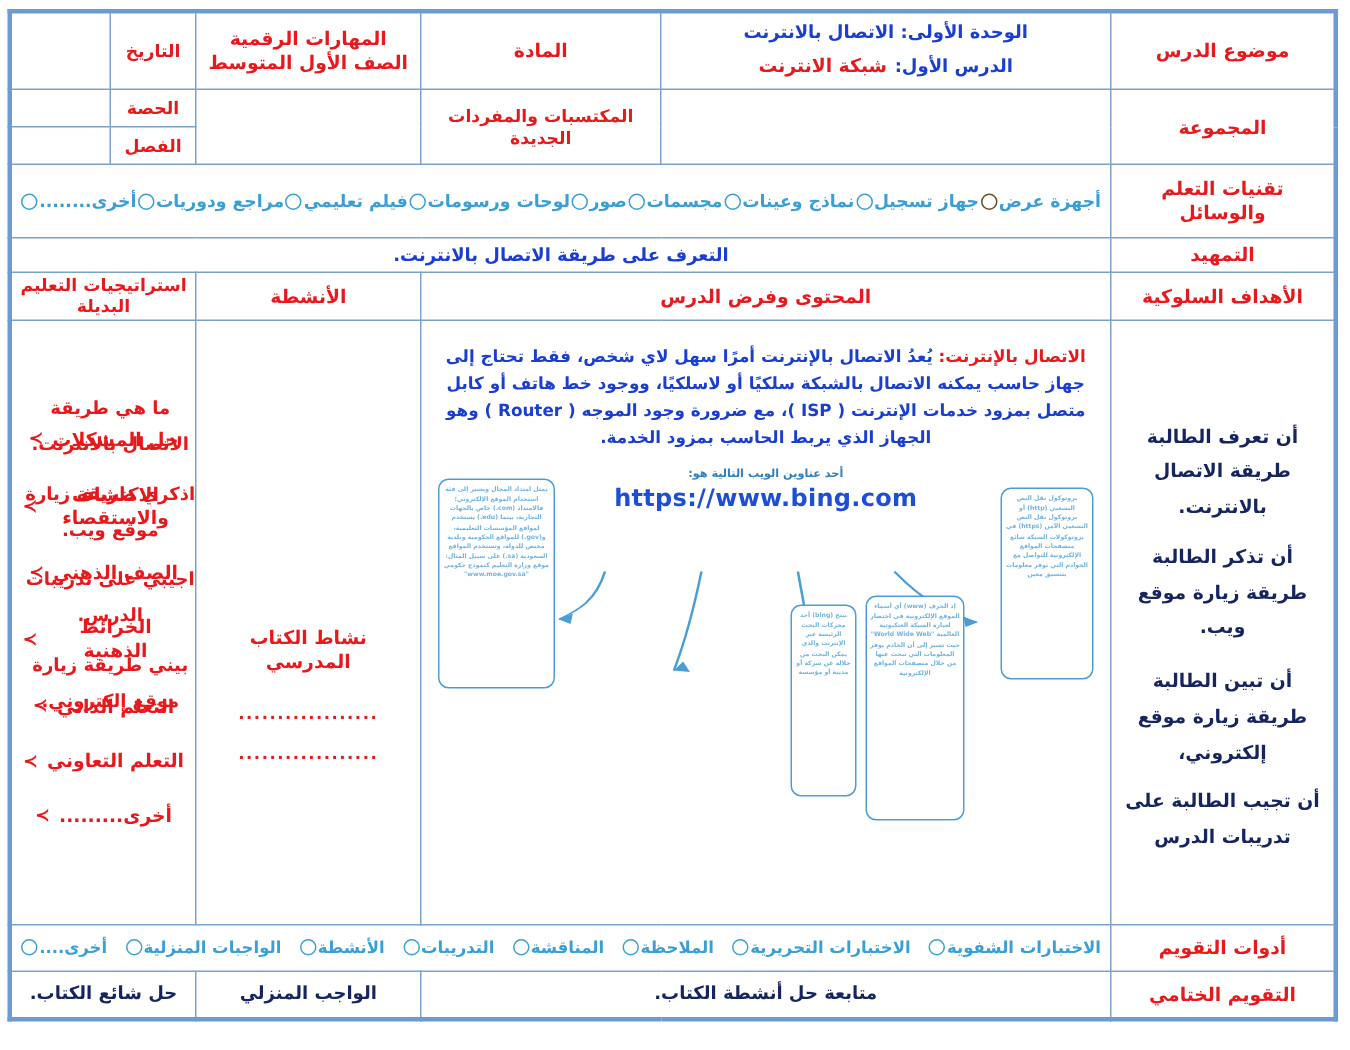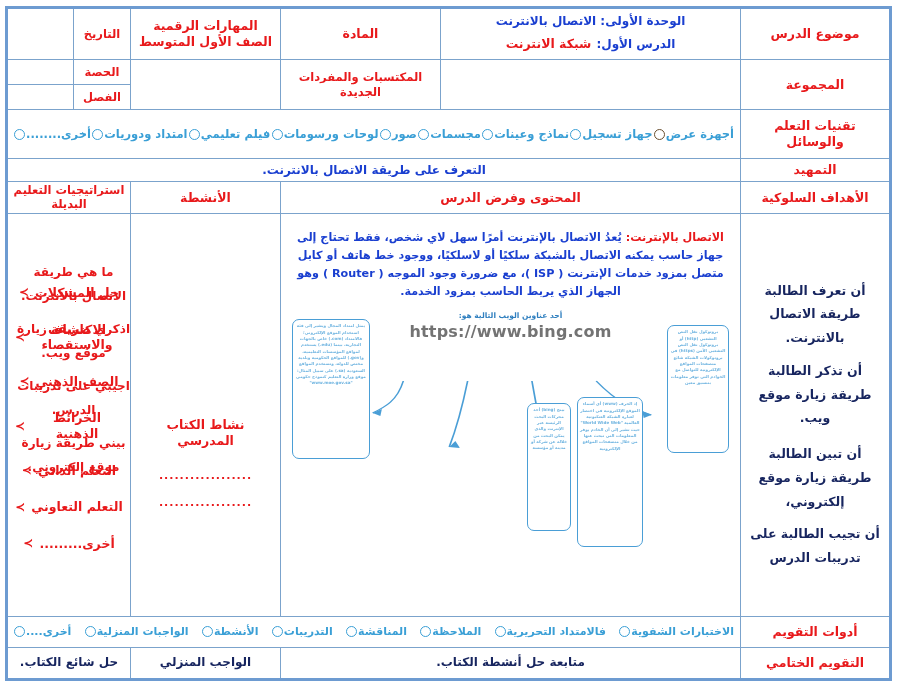--- a/index.html
+++ b/index.html
@@ -143,21 +143,21 @@
   }
   .dcap{
     text-align:center;
     color:#2f7fbf;
     font-size:7.5px;
     font-weight:bold;
     margin-top:10px;
   }
   .url{
     text-align:center;
-    color:#737373;
+    color:#1d4ed8;
     font-size:16px;
     font-weight:bold;
     letter-spacing:.2px;
     margin-top:1px;
   }
   .callout{
     position:absolute;
     border:1.4px solid #4a9ed6;
     border-radius:7px;
     color:#6fb4e0;
@@ -260,21 +260,21 @@
               </div>
               <div class="aid">
                 <span>لوحات ورسومات</span>
                 <span class="ring"></span>
               </div>
               <div class="aid">
                 <span>فيلم تعليمي</span>
                 <span class="ring"></span>
               </div>
               <div class="aid">
-                <span>امتداد ودوريات</span>
+                <span>مراجع ودوريات</span>
                 <span class="ring"></span>
               </div>
               <div class="aid">
                 <span>أخرى........</span>
                 <span class="ring"></span>
               </div>
             </div>
       </td>
     </tr>
 
@@ -371,21 +371,21 @@
 
     <tr class="r-tools">
       <td class="lbl">أدوات التقويم</td>
       <td colspan="5" style="padding:0">
         <div class="tools" id="tools-container">
               <div class="aid">
                 <span>الاختبارات الشفوية</span>
                 <span class="ring"></span>
               </div>
               <div class="aid">
-                <span>فالامتداد التحريرية</span>
+                <span>الاختبارات التحريرية</span>
                 <span class="ring"></span>
               </div>
               <div class="aid">
                 <span>الملاحظة</span>
                 <span class="ring"></span>
               </div>
               <div class="aid">
                 <span>المناقشة</span>
                 <span class="ring"></span>
               </div>

